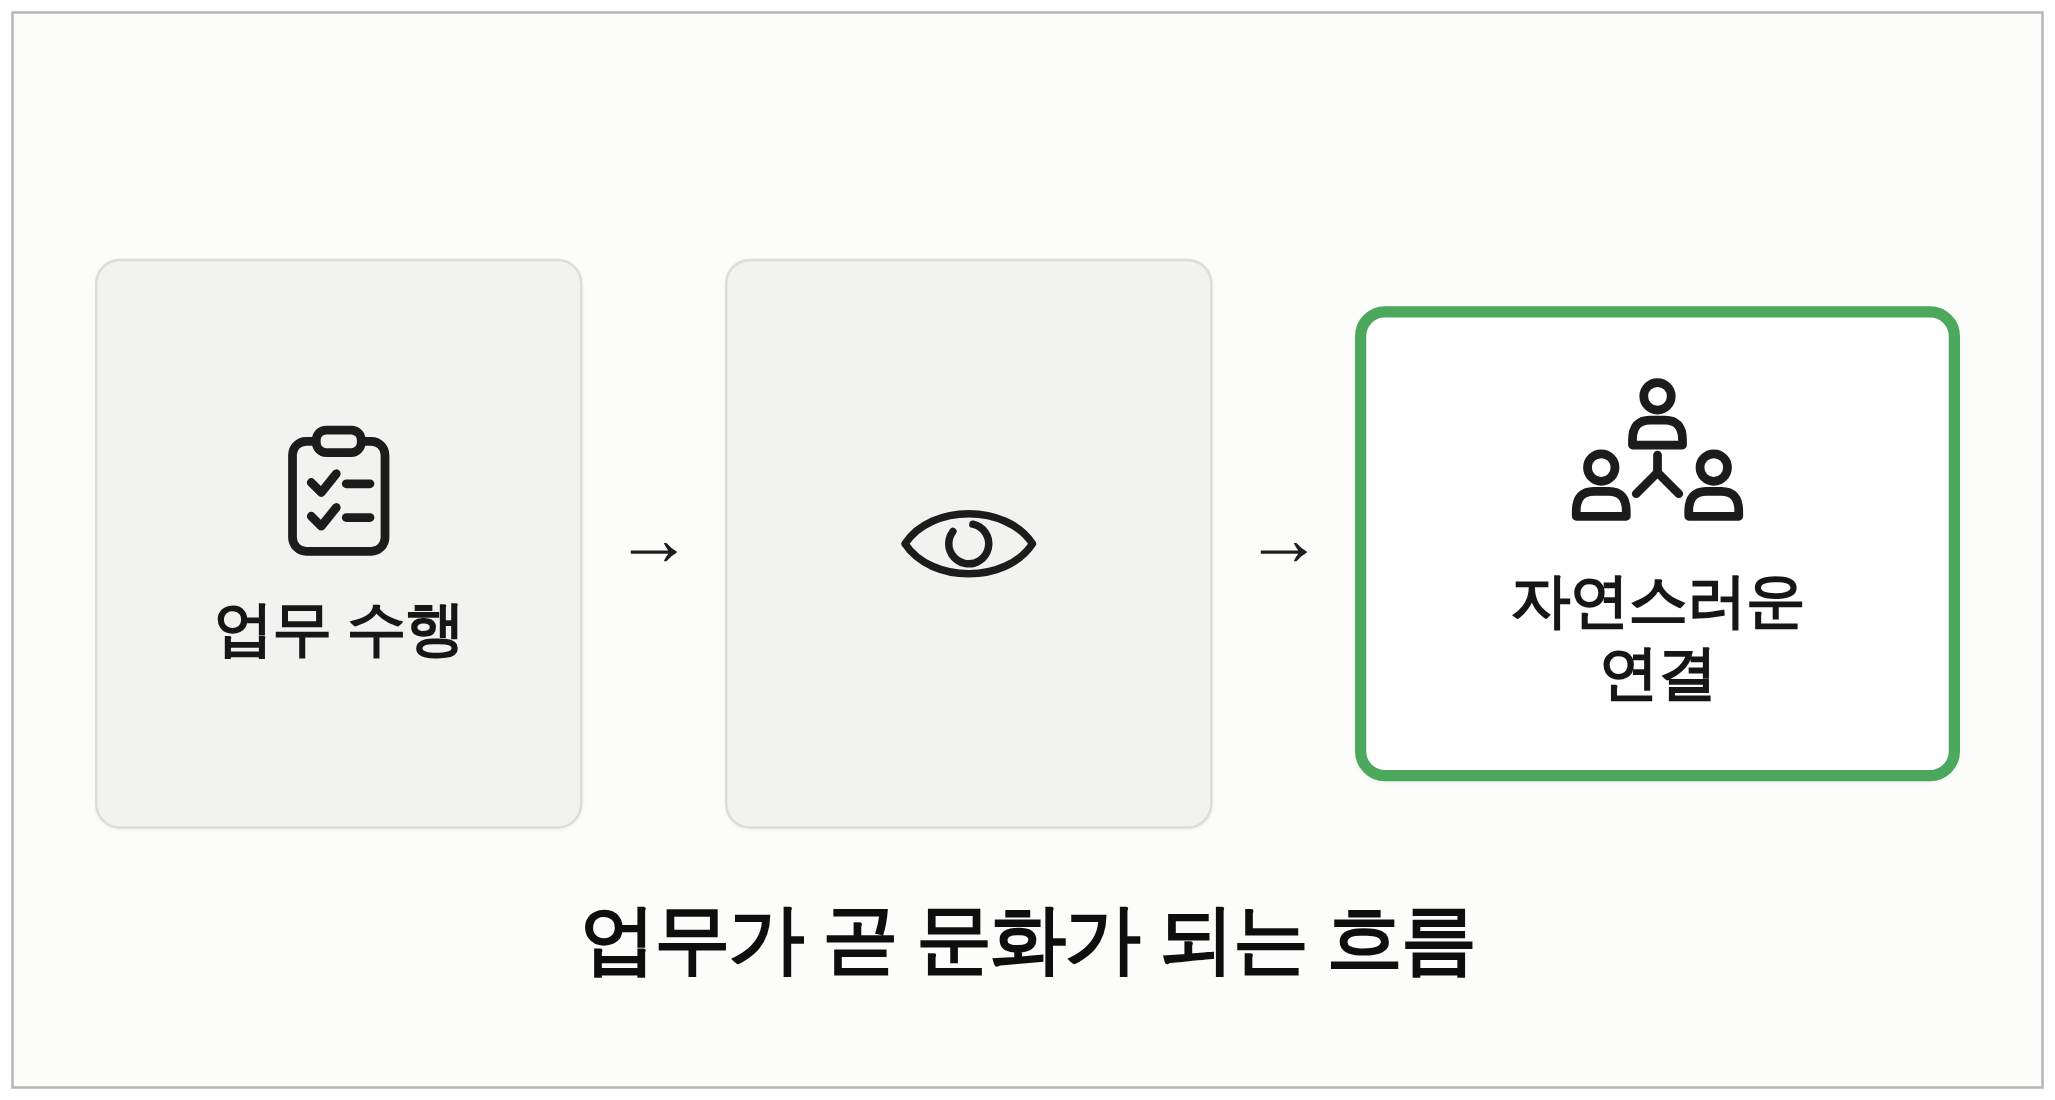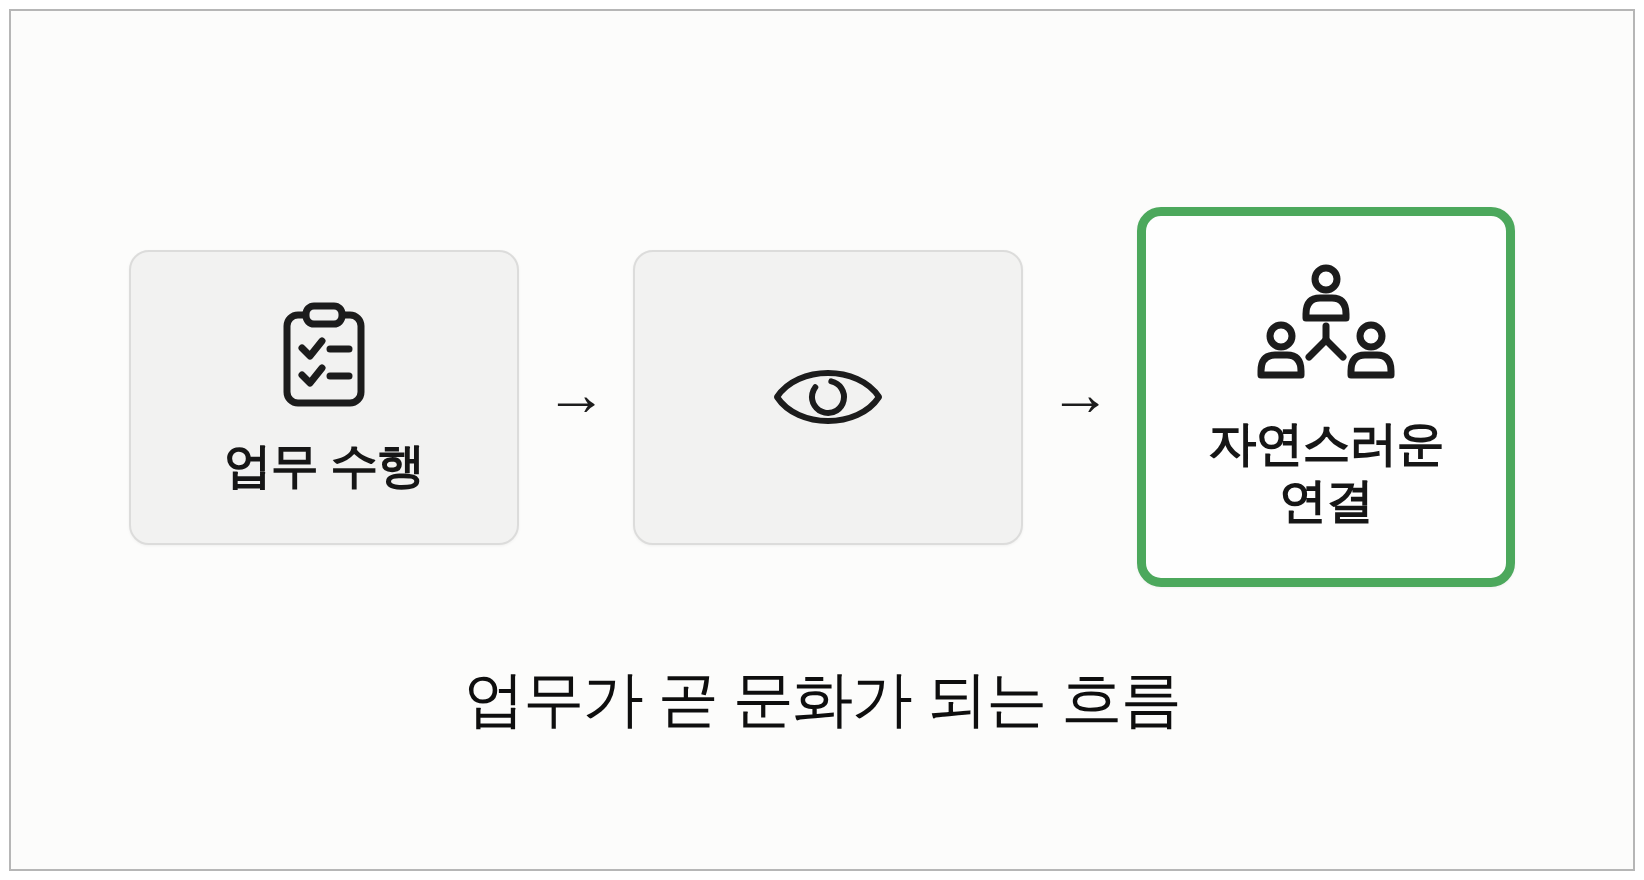--- a/index.html
+++ b/index.html
@@ -25,34 +25,34 @@
     flex-direction: column;
     align-items: center;
   }
   .flow-row {
     margin-top: 196px;
     display: flex;
     align-items: center;
   }
   .card {
     width: 390px;
-    height: 295px;
+    height: 456px;
     box-sizing: border-box;
     background: #f2f2f1;
     border: 2px solid #dcdcdb;
     border-radius: 20px;
     box-shadow: 0 1px 3px rgba(0,0,0,0.05);
     display: flex;
     flex-direction: column;
     align-items: center;
     justify-content: center;
     gap: 26px;
   }
   .card--highlight {
-    width: 378px;
+    width: 484px;
     height: 380px;
     background: #fefefe;
     border: 9px solid #4CA85C;
     border-radius: 24px;
     gap: 16px;
   }
   .card-label {
     font-size: 48px;
     font-weight: 800;
     color: #161616;
@@ -65,23 +65,23 @@
   .flow-arrow {
     width: 114px;
     text-align: center;
     font-size: 62px;
     font-weight: 700;
     color: #1d1d1d;
     line-height: 1;
     padding-bottom: 6px;
   }
   .caption {
-    margin-top: 72px;
+    margin-top: 48px;
     font-size: 61px;
-    font-weight: 400;
+    font-weight: 700;
     color: #0e0e0e;
     letter-spacing: -1.5px;
     text-align: right;
     word-break: keep-all;
   }
   .icon svg {
     display: block;
   }
 </style>
 </head>

